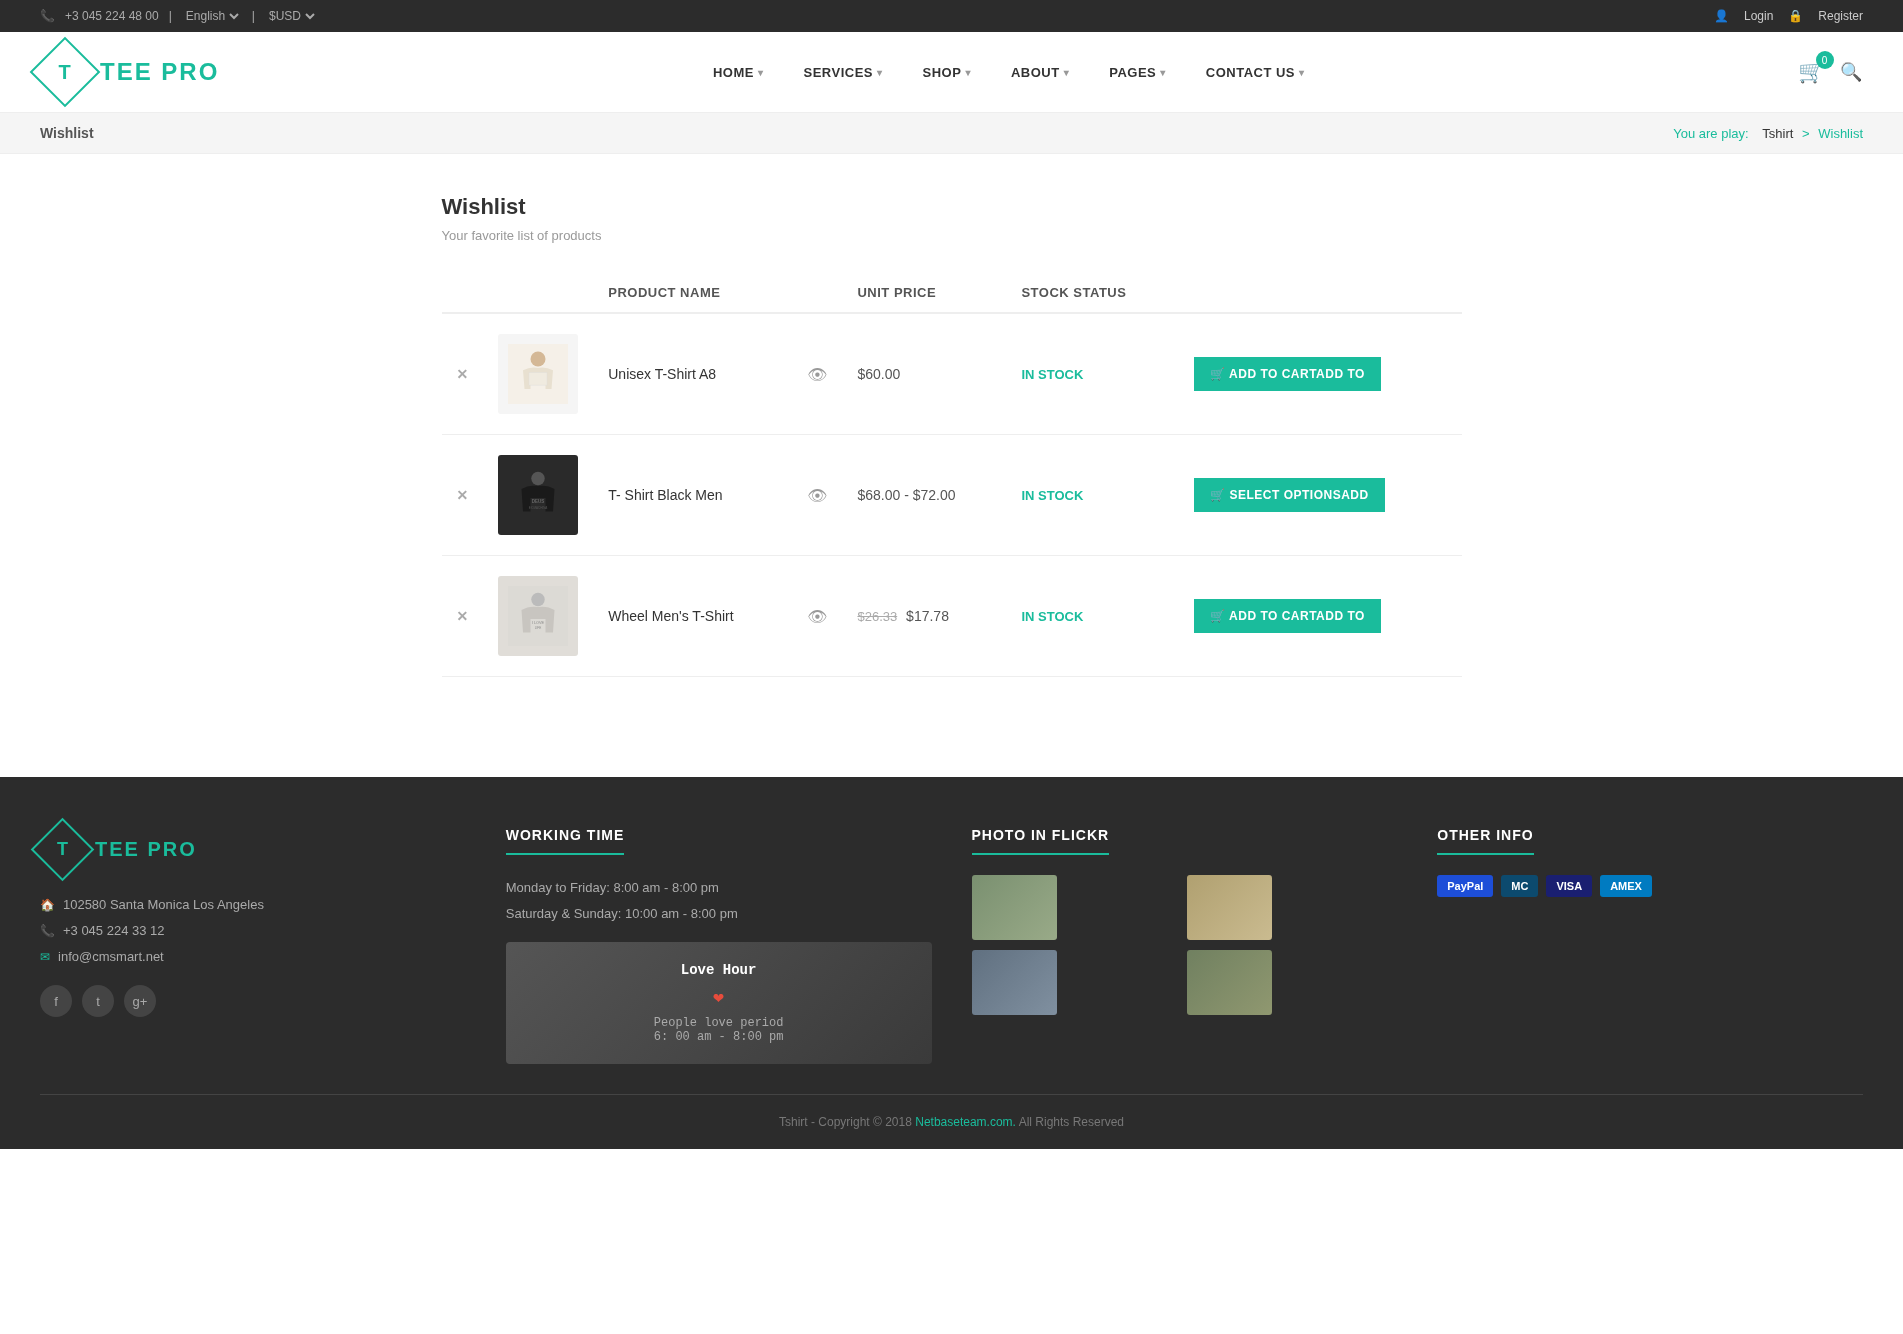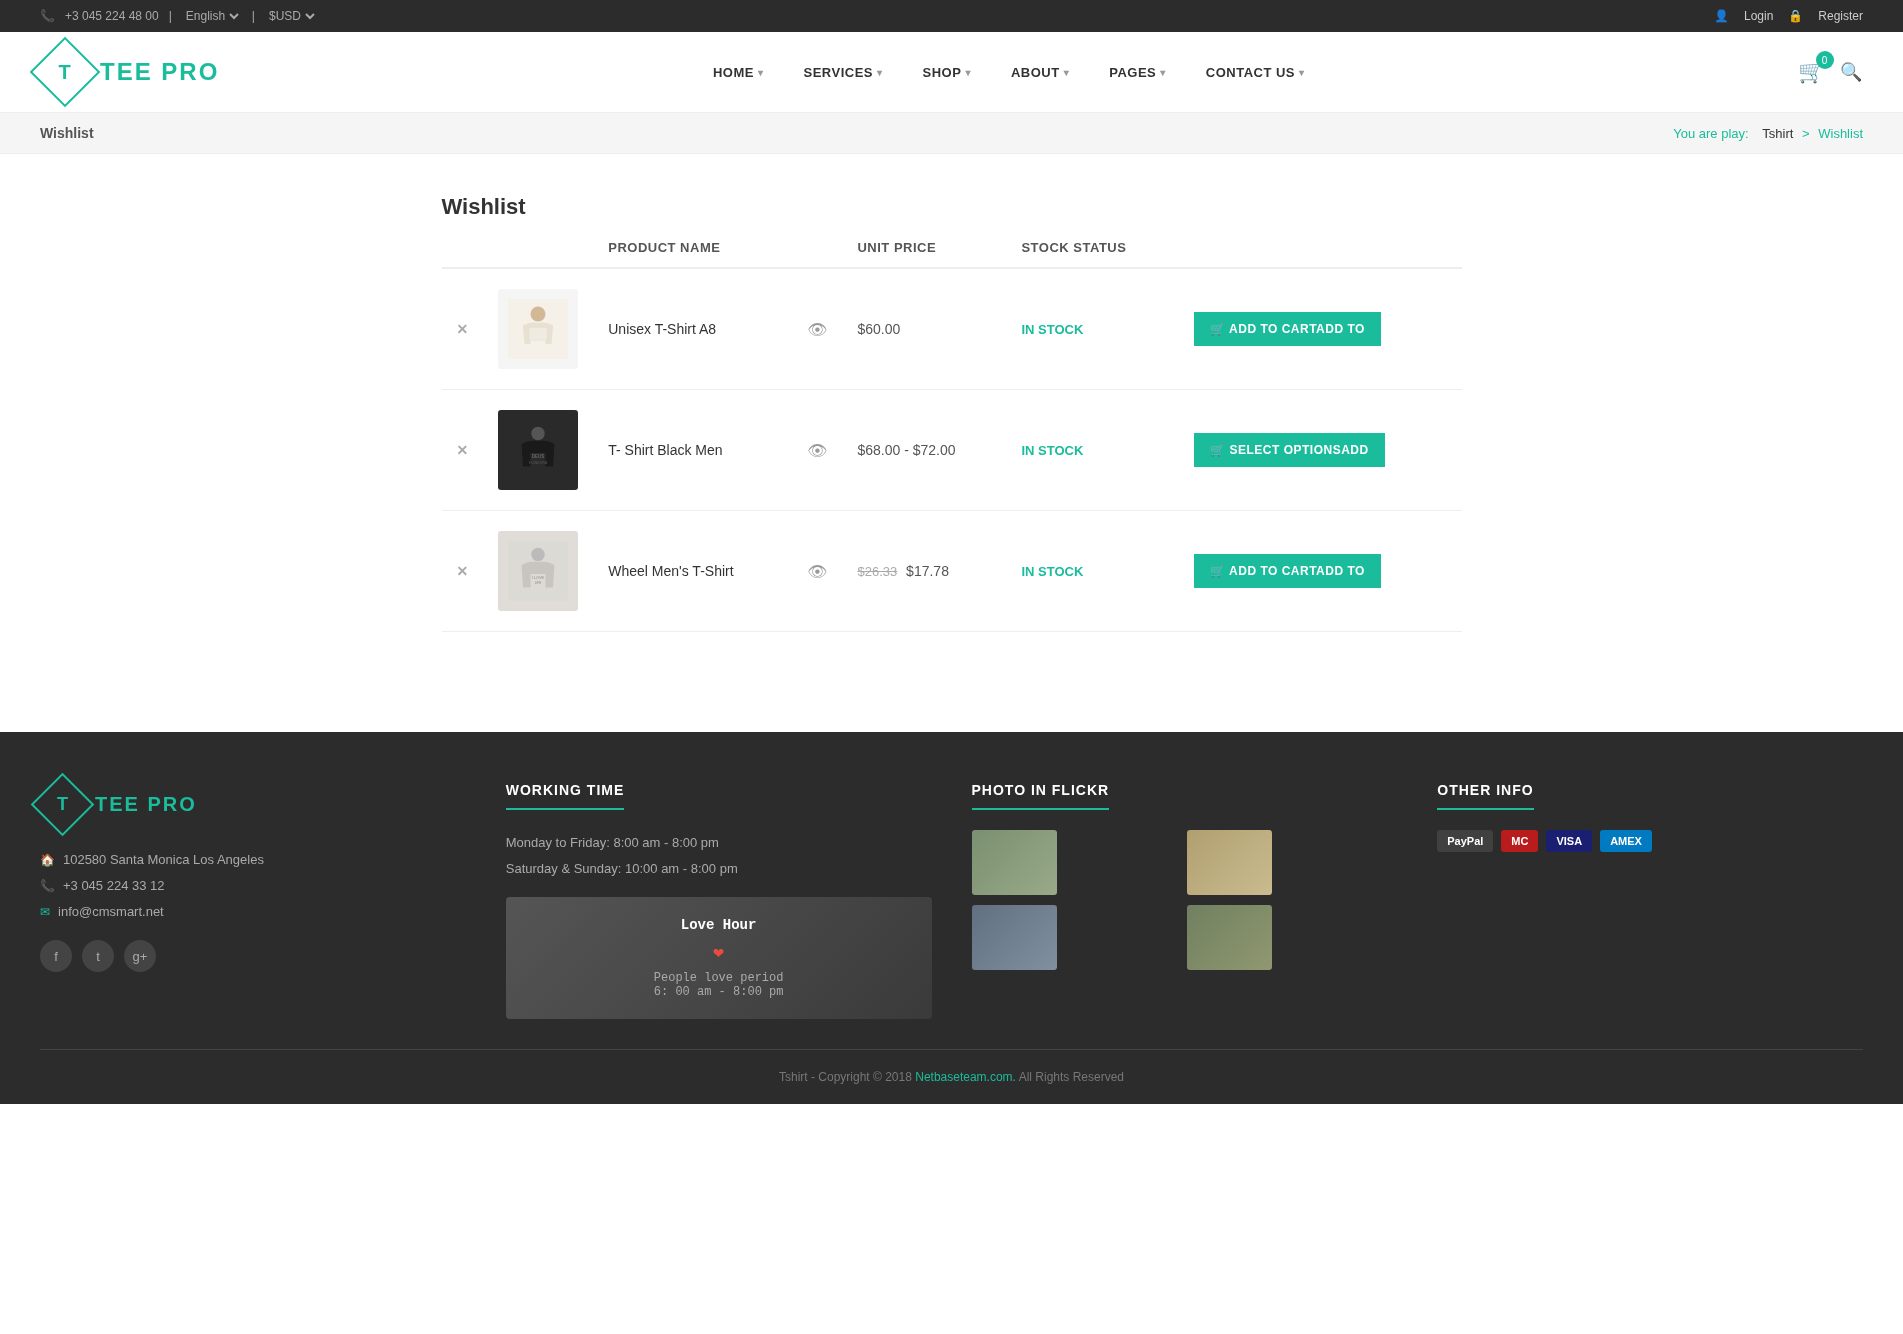--- a/index.html
+++ b/index.html
@@ -215,21 +215,21 @@
     .other-info-text { font-size: 13px; color: #aaa; line-height: 1.7; margin-bottom: 20px; }
 
     .payment-icons { display: flex; gap: 8px; flex-wrap: wrap; }
     .payment-icon {
       padding: 5px 10px;
       border-radius: 3px;
       font-size: 11px;
       font-weight: bold;
       color: #fff;
     }
-    .paypal { background: #404040; }
+    .paypal { background: #1d4ed8; }
     .mastercard { background: #eb001b; }
     .visa { background: #1a1f71; }
     .amex { background: #007bc1; }
 
     .footer-bottom {
       border-top: 1px solid #444;
       padding-top: 20px;
       text-align: center;
       font-size: 12px;
       color: #777;
@@ -297,20 +297,21 @@
     <span>You are play:</span>
     <span class="sep"> </span>
     <span style="color:#333;">Tshirt</span>
     <span class="sep"> &gt; </span>
     <span style="color:#1abc9c;">Wishlist</span>
   </div>
 </div>
 
 <div class="main-content">
   <h1 class="page-title">Wishlist</h1>
+  <p class="page-subtitle">Your favorite list of products</p>
 
   <table class="wishlist-table">
     <thead>
       <tr>
         <th style="width:30px;"></th>
         <th style="width:100px;"></th>
         <th>Product Name</th>
         <th style="width:40px;"></th>
         <th>Unit Price</th>
         <th>STOCK STATUS</th>
@@ -455,21 +456,21 @@
         <div class="photo-thumb photo-thumb-2" style="width:85px; height:65px; background:linear-gradient(135deg, #b0a070, #cabb90); border-radius:3px;"></div>
         <div class="photo-thumb photo-thumb-3" style="width:85px; height:65px; background:linear-gradient(135deg, #607080, #8090a0); border-radius:3px; margin-top:5px;"></div>
         <div class="photo-thumb photo-thumb-4" style="width:85px; height:65px; background:linear-gradient(135deg, #708060, #909870); border-radius:3px; margin-top:5px;"></div>
       </div>
     </div>
 
     <div>
       <div class="footer-section-title">OTHER INFO</div>
       <div class="payment-icons">
         <div class="payment-icon paypal">PayPal</div>
-        <div class="payment-icon mastercard" style="background:#b91c1c;">MC</div>
+        <div class="payment-icon mastercard" style="background:#0c4a6e;">MC</div>
         <div class="payment-icon visa">VISA</div>
         <div class="payment-icon amex">AMEX</div>
       </div>
     </div>
 
   </div>
 
   <div class="footer-bottom">
     <span>Tshirt - Copyright © 2018</span>
     <a href="#">Netbaseteam.com.</a>

